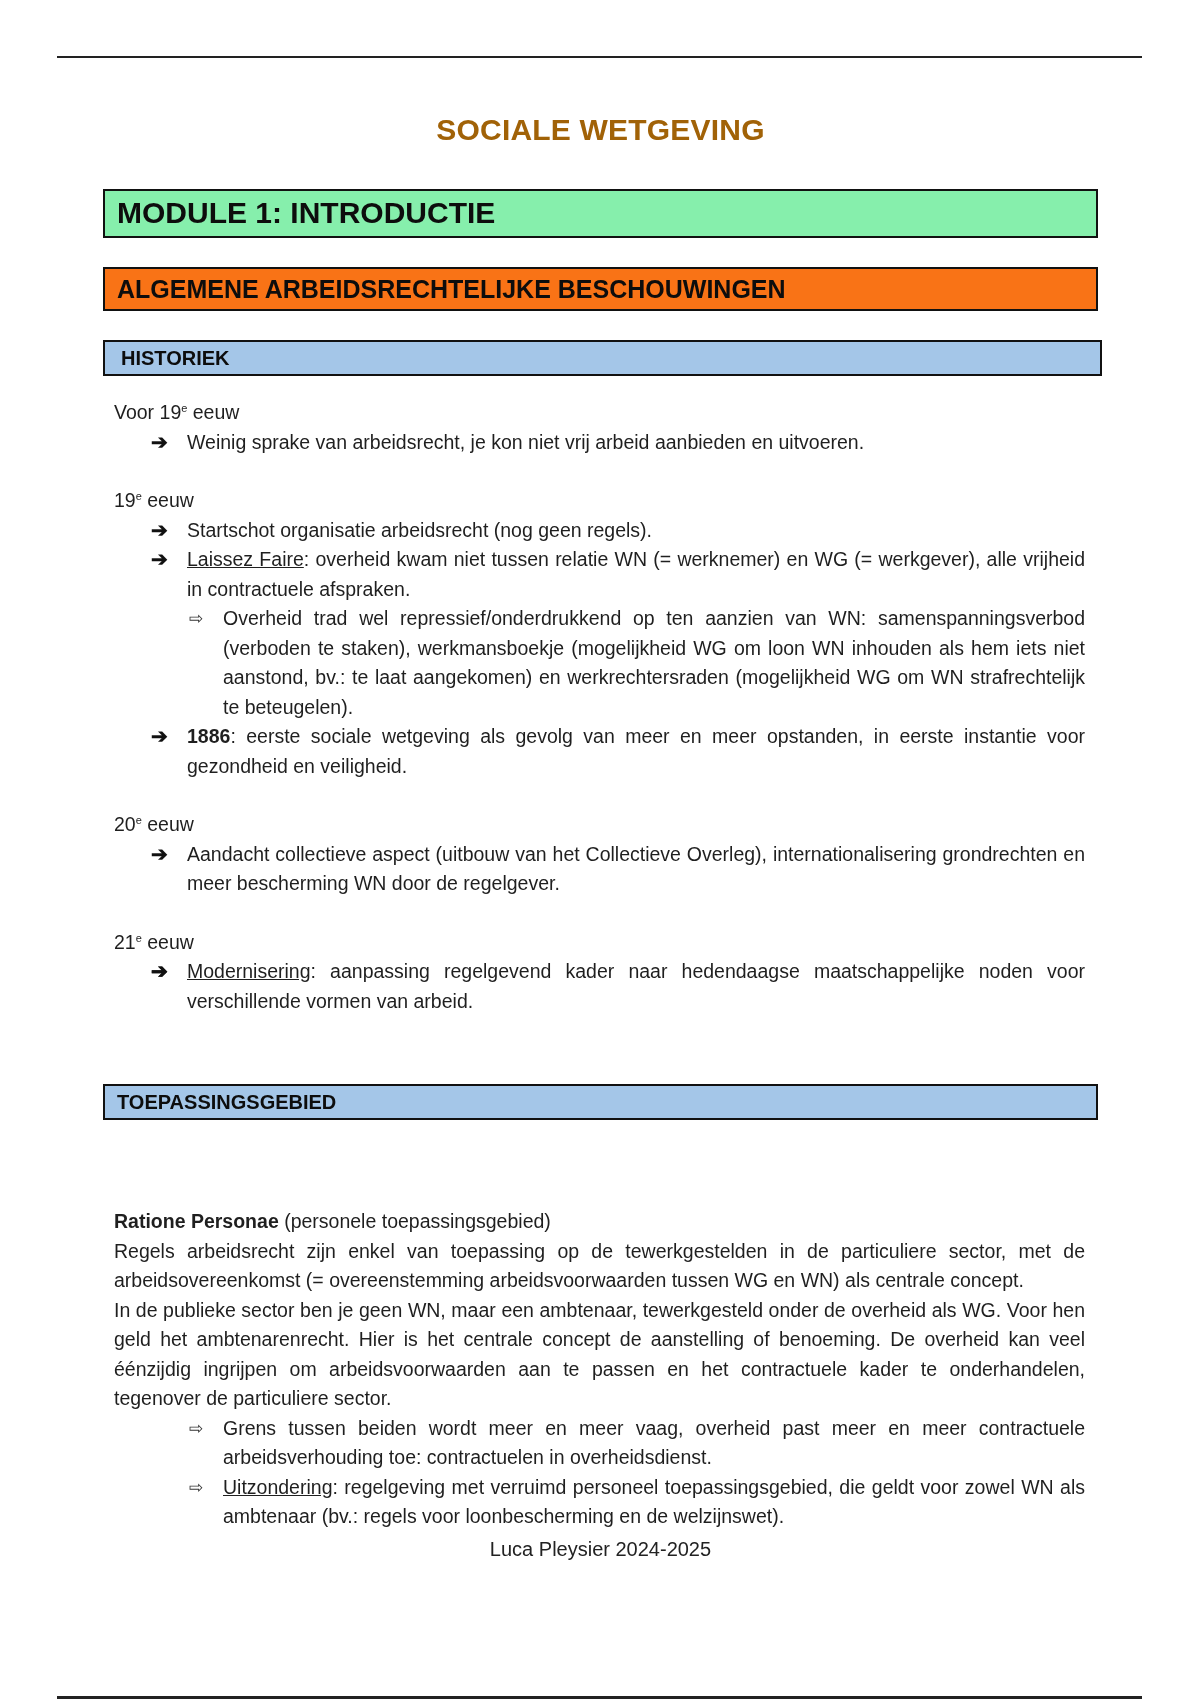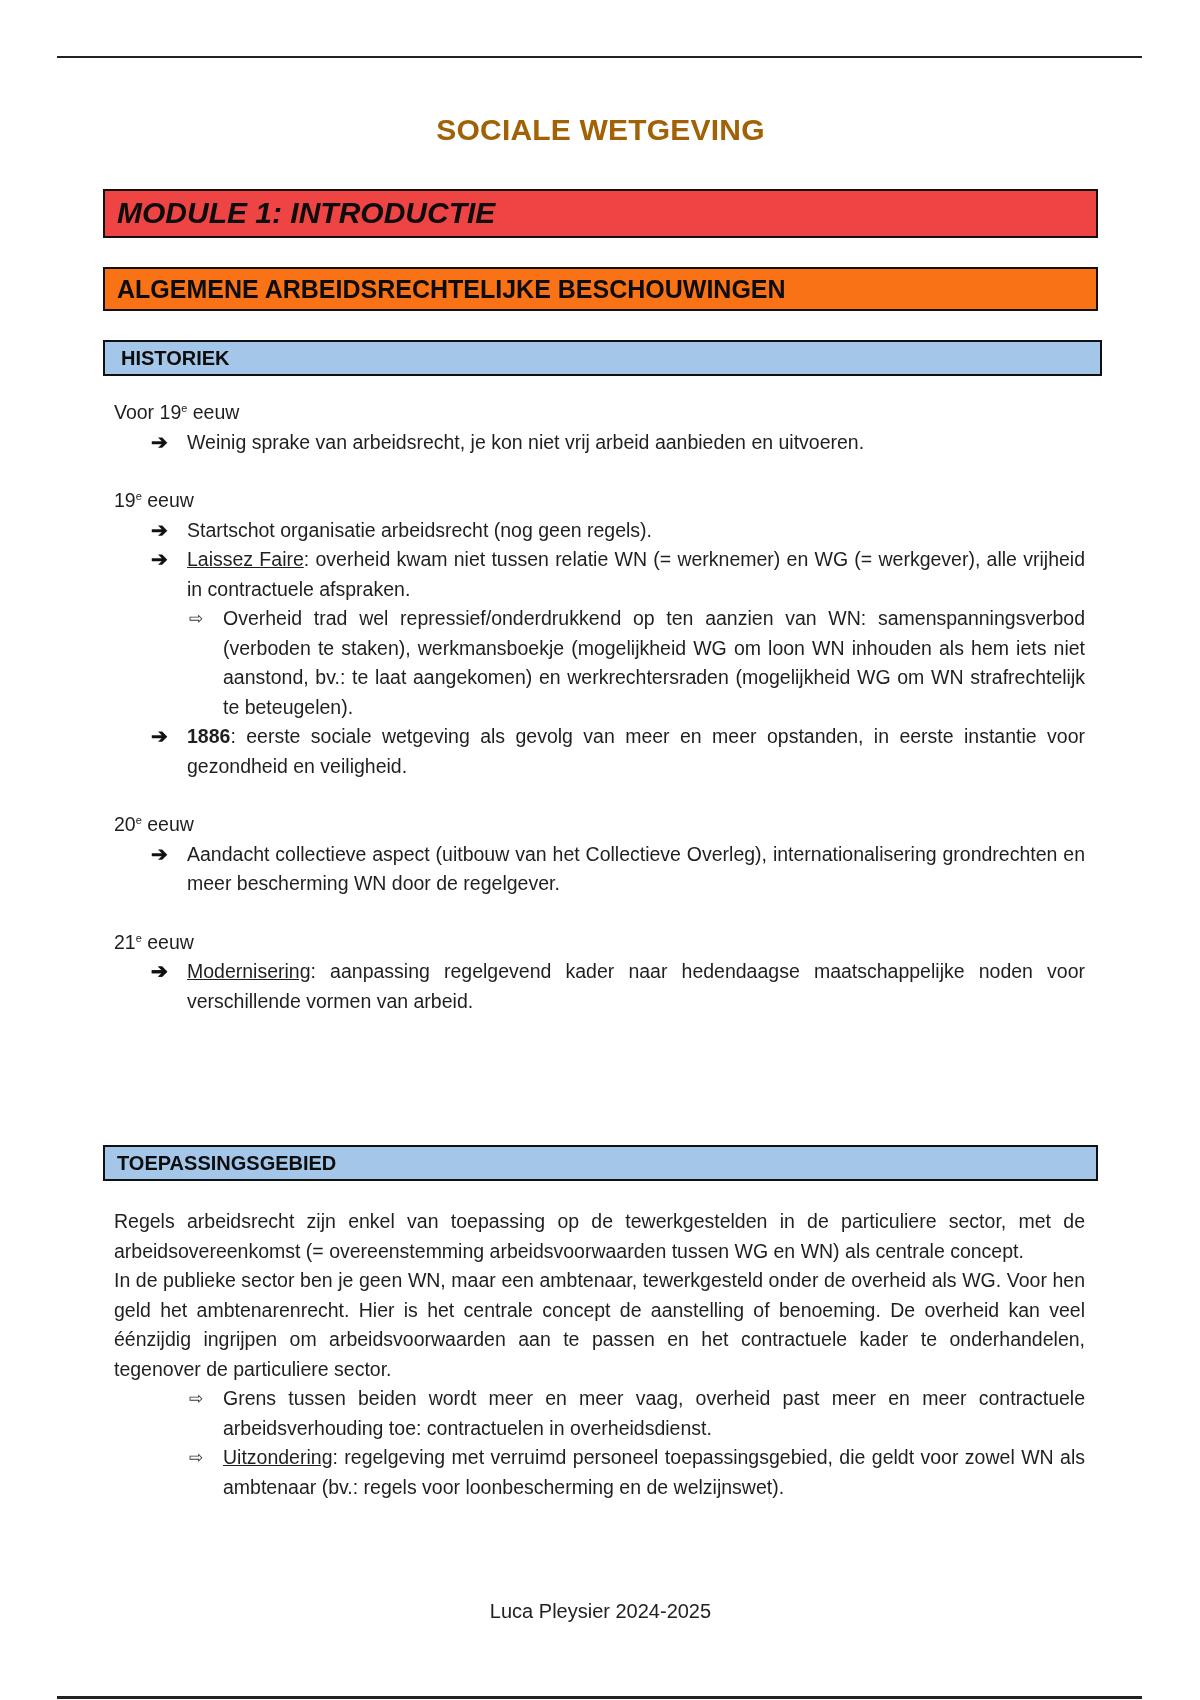--- a/index.html
+++ b/index.html
@@ -72,21 +72,21 @@
   }
   .hbox.h3 {
     background: #a4c6e8;
     height: 32px;
     font-size: 20px;
     line-height: 32px;
     padding-left: 12px;
     width: 979px;
   }
   .hbox.h3.hist { top: 340px; padding-left: 16px; }
-  .hbox.h3.toep { top: 1145px; }
+  .hbox.h3.toep { top: 1084px; }
 
   .content {
     position: absolute;
     left: 11px;
     width: 971px;
     font-size: 19.5px;
     line-height: 29.5px;
     color: #1f1f1f;
   }
   .era {
@@ -127,38 +127,38 @@
   }
   .u { text-decoration: underline; }
   .b { font-weight: bold; }
   .gap { height: 29px; }
   .para {
     margin: 0;
     text-align: justify;
   }
   .footer {
     position: absolute;
-    top: 1600px;
+    top: 1538px;
     left: 0;
     width: 995px;
     text-align: center;
     font-size: 20px;
     color: #222;
   }
 </style>
 </head>
 <body>
 
 <div class="rule top"></div>
 
 <div class="page">
 
   <div class="doc-title">SOCIALE WETGEVING</div>
 
-  <div class="hbox h1" style="background: #ef4444; font-style: italic;">
+  <div class="hbox h1" style="background: #86efac;">
     <span>MODULE 1: INTRODUCTIE</span>
   </div>
 
   <div class="hbox h2" style="background: #f97316;">
     <span>ALGEMENE ARBEIDSRECHTELIJKE BESCHOUWINGEN</span>
   </div>
 
   <div class="hbox h3 hist" style="background: rgb(164, 198, 232);">
     <span>HISTORIEK</span>
   </div>
@@ -186,20 +186,21 @@
     <p class="era"><span>21</span><sup>e</sup><span> eeuw</span></p>
     <p class="bul"><span class="arrow">➔</span></p>
     <p class="bul"><span class="arrow">➔</span><span class="u">Modernisering</span><span>: aanpassing regelgevend kader naar hedendaagse maatschappelijke noden voor verschillende vormen van arbeid.</span></p>
   </div>
 
   <div class="hbox h3 toep" style="background: rgb(164, 198, 232);">
     <span>TOEPASSINGSGEBIED</span>
   </div>
 
   <div class="content" style="top:1207px;">
+    <p class="para"><span class="b">Ratione Personae</span><span> (personele toepassingsgebied)</span></p>
     <p class="para">Regels arbeidsrecht zijn enkel van toepassing op de tewerkgestelden in de particuliere sector, met de arbeidsovereenkomst (= overeenstemming arbeidsvoorwaarden tussen WG en WN) als centrale concept.</p>
     <p class="para">In de publieke sector ben je geen WN, maar een ambtenaar, tewerkgesteld onder de overheid als WG. Voor hen geld het ambtenarenrecht. Hier is het centrale concept de aanstelling of benoeming. De overheid kan veel éénzijdig ingrijpen om arbeidsvoorwaarden aan te passen en het contractuele kader te onderhandelen, tegenover de particuliere sector.</p>
     <p class="sub"><span class="arrow2">⇨</span><span>Grens tussen beiden wordt meer en meer vaag, overheid past meer en meer contractuele arbeidsverhouding toe: contractuelen in overheidsdienst.</span></p>
     <p class="sub"><span class="arrow2">⇨</span><span class="u">Uitzondering</span><span>: regelgeving met verruimd personeel toepassingsgebied, die geldt voor zowel WN als ambtenaar (bv.: regels voor loonbescherming en de welzijnswet).</span></p>
   </div>
 
   <div class="footer">Luca Pleysier 2024-2025</div>
 </div>
 
 <div class="rule bottom"></div>

